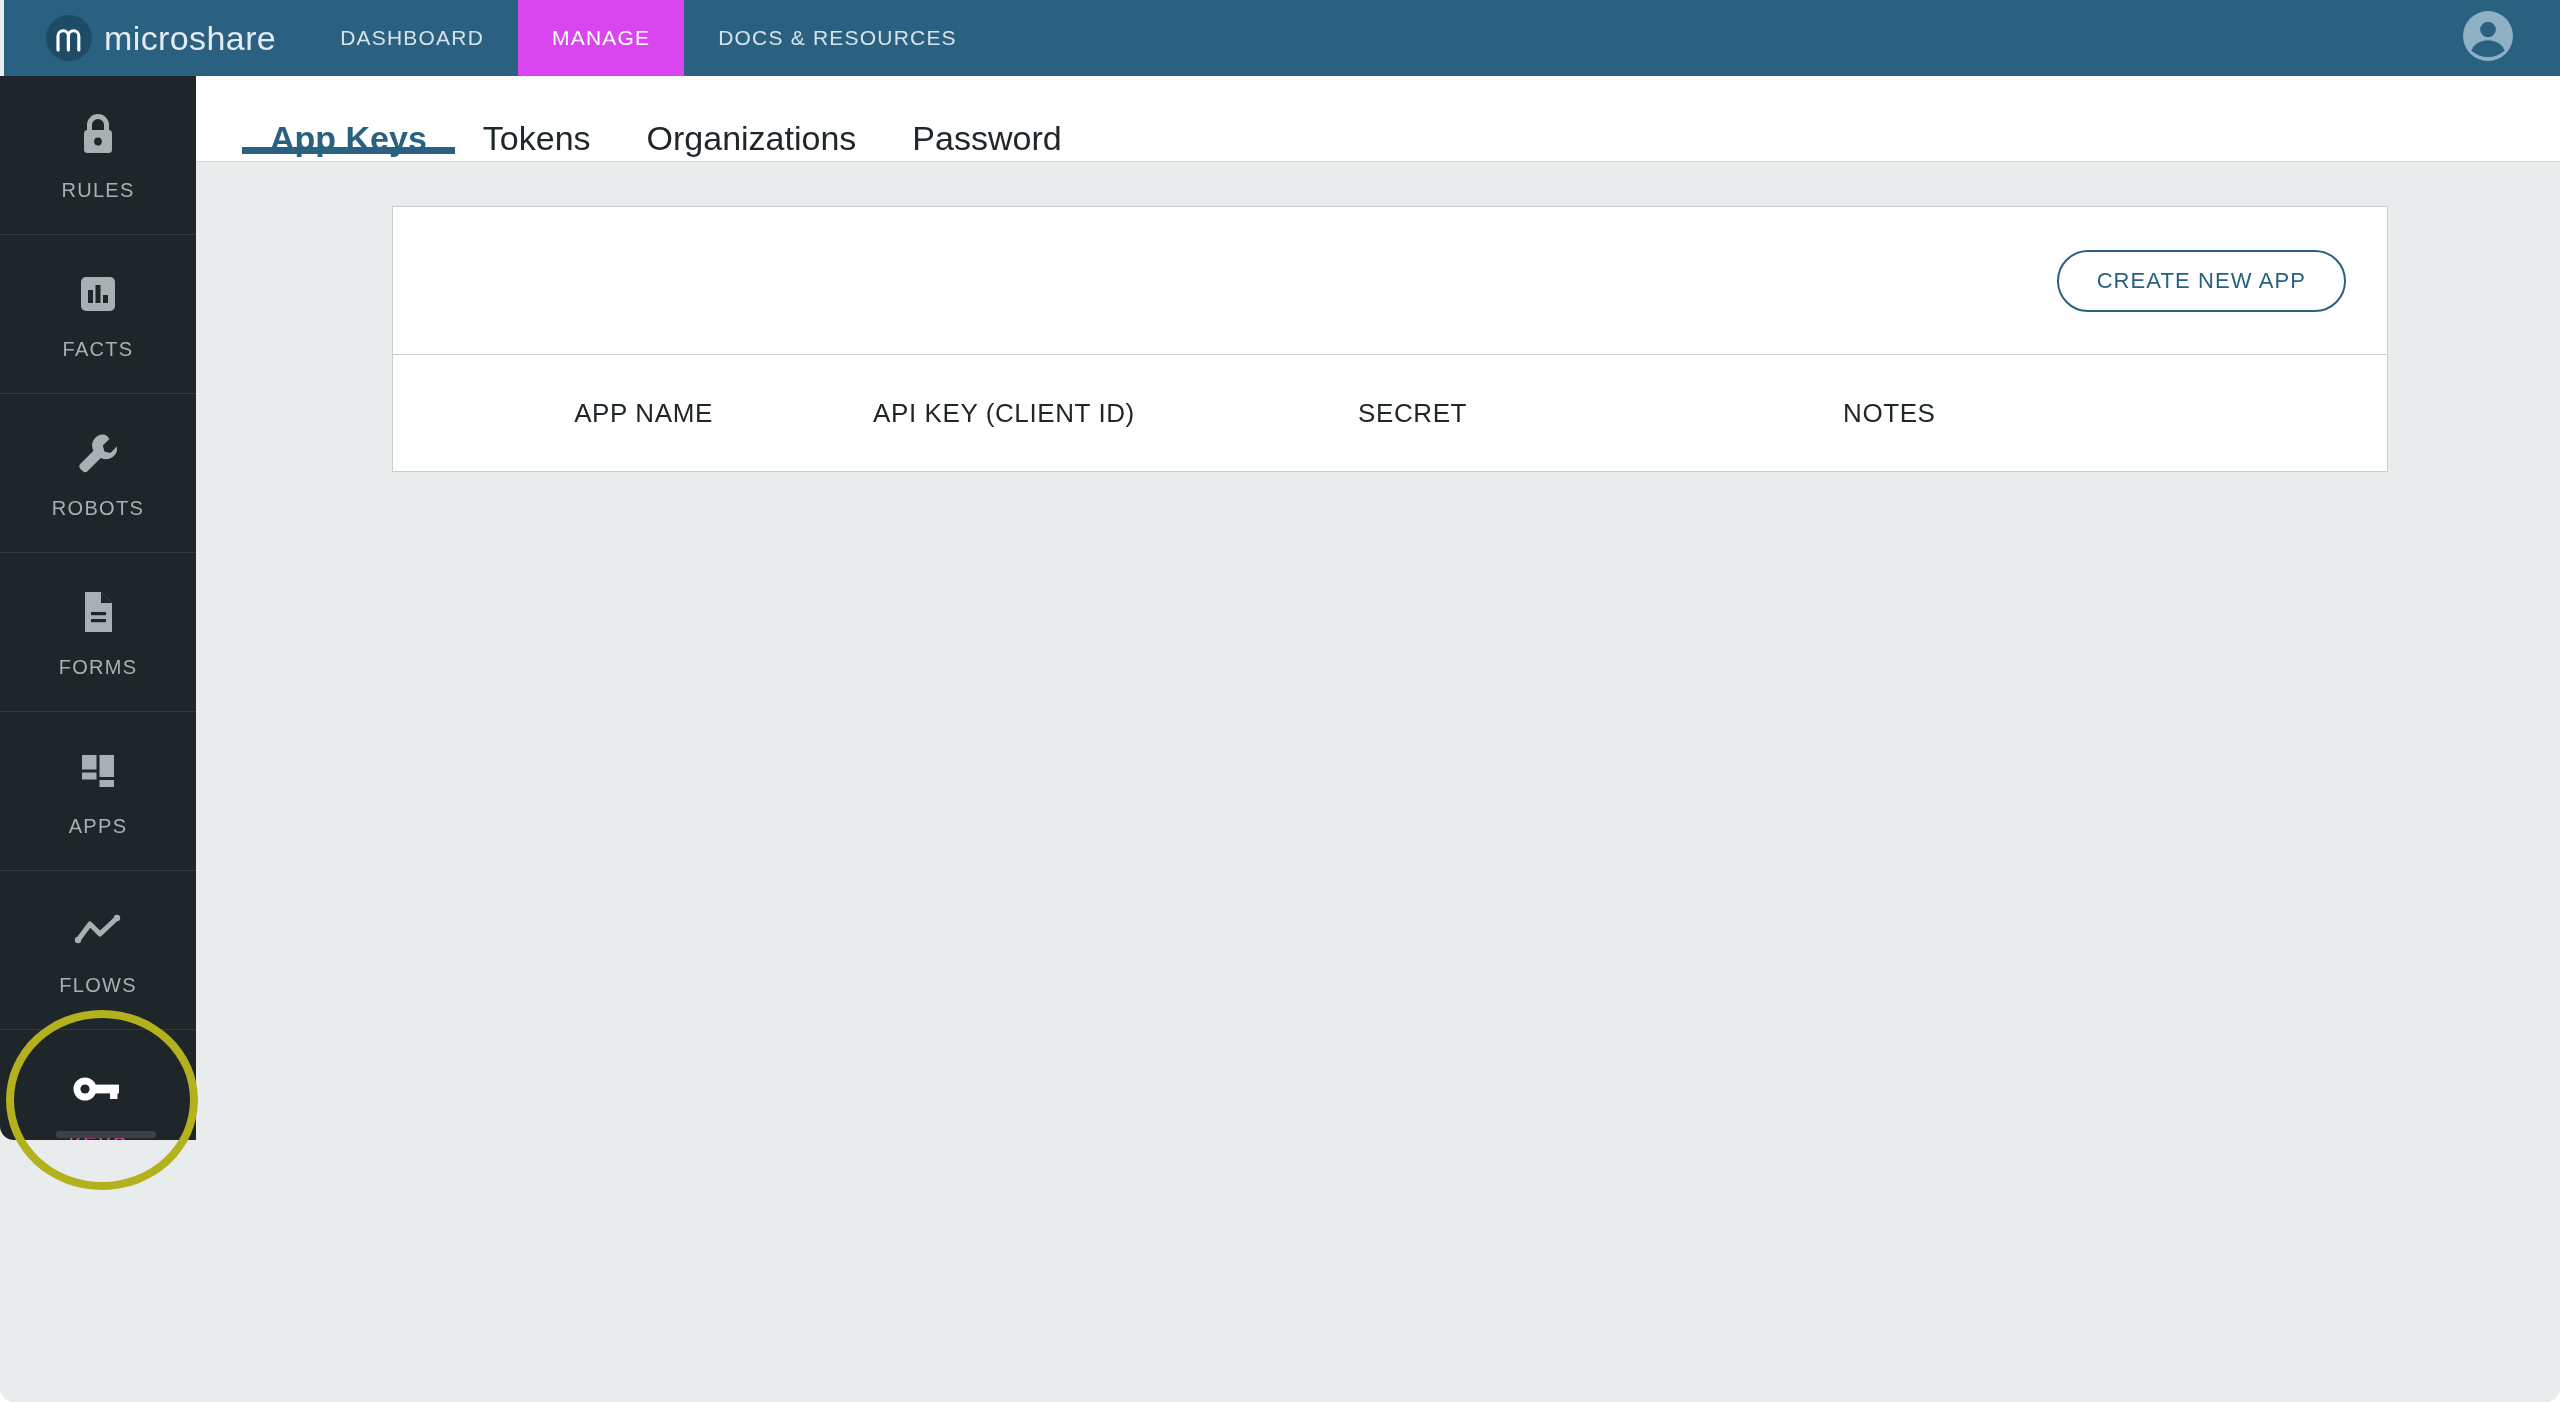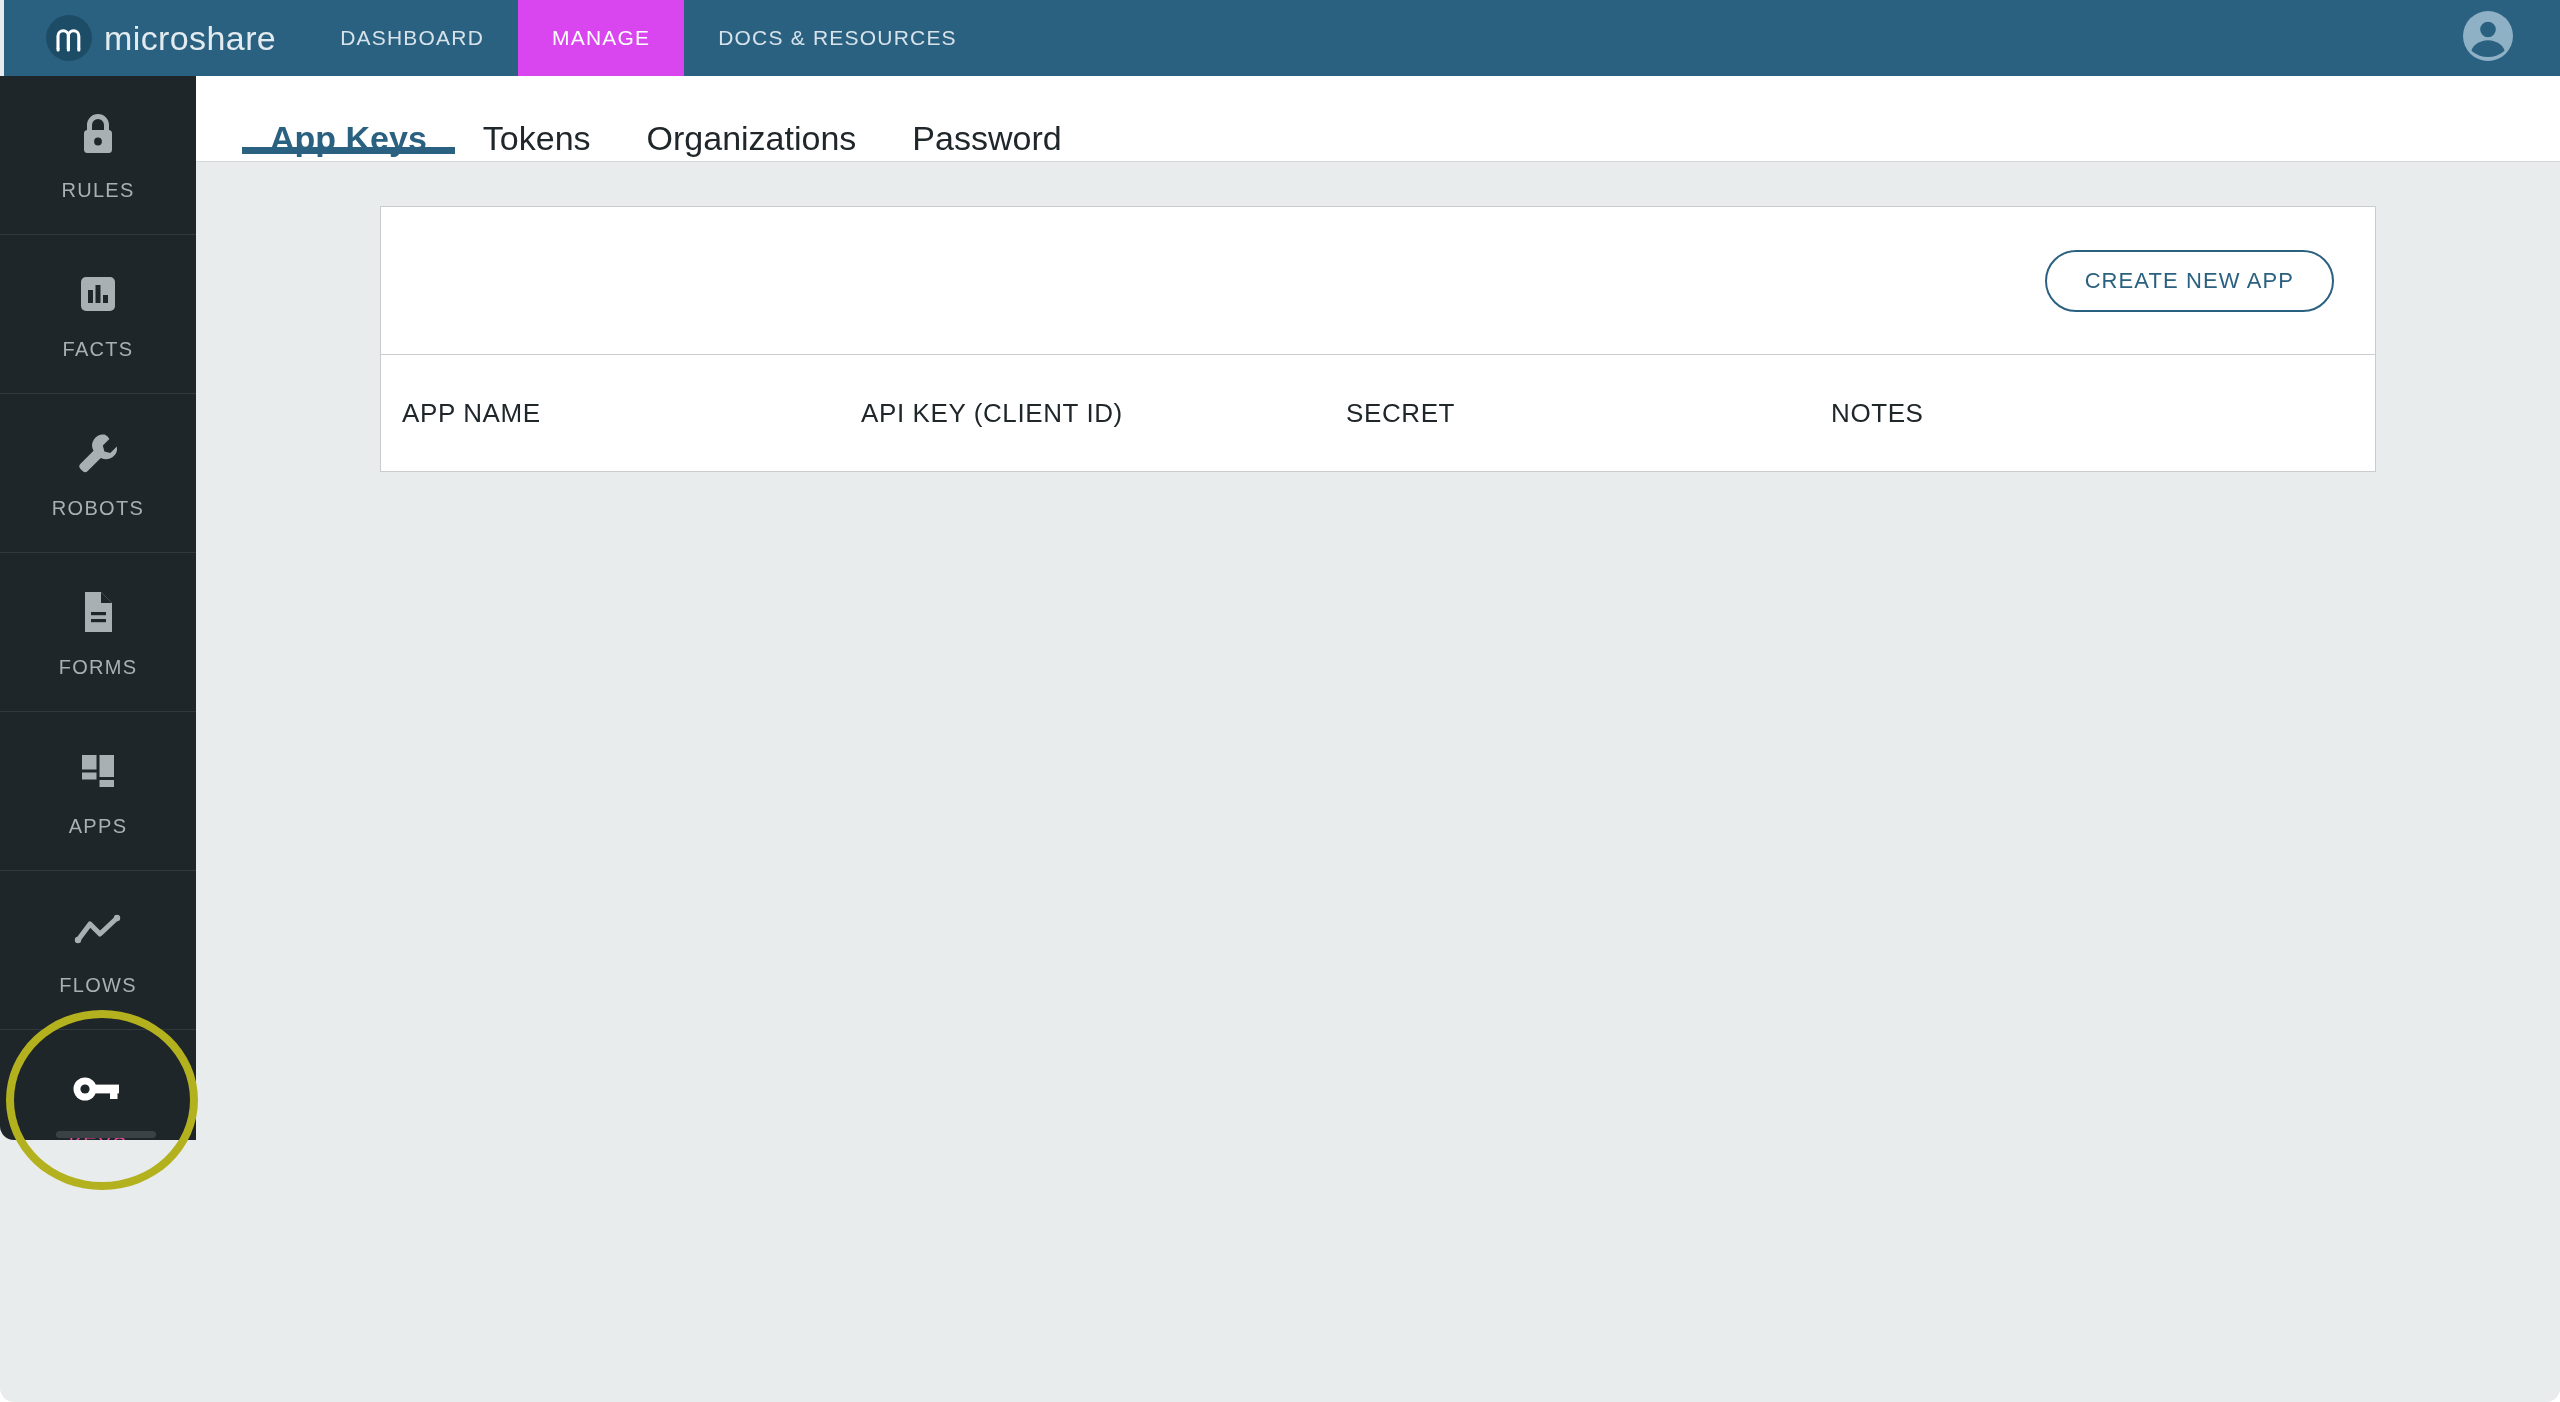--- a/index.html
+++ b/index.html
@@ -185,20 +185,21 @@
     content: "";
     position: absolute;
     left: 0; right: 0;
     bottom: 7px;
     height: 7px;
     background: #2b6180;
   }
 
   .content {
     padding: 44px 0 0 0;
+    margin-left: 12px;
   }
 
   .card {
     margin-left: 184px;
     width: 1996px;
     background: #ffffff;
     border: 1px solid #c9cdcf;
   }
   .card-toolbar {
     height: 148px;
@@ -227,21 +228,21 @@
     display: flex;
     align-items: center;
   }
   .th {
     font-size: 26px;
     color: #20272b;
     letter-spacing: 0.6px;
     white-space: nowrap;
     flex: none;
   }
-  .th-appname  { width: 480px; padding-left: 21px; }
+  .th-appname  { width: 480px; padding-left: 21px; text-align: center; }
   .th-apikey   { width: 485px; }
   .th-secret   { width: 485px; }
   .th-notes    { width: 460px; }
 </style>
 </head>
 <body>
 
 <div id="app">
 
   <div class="topbar">

